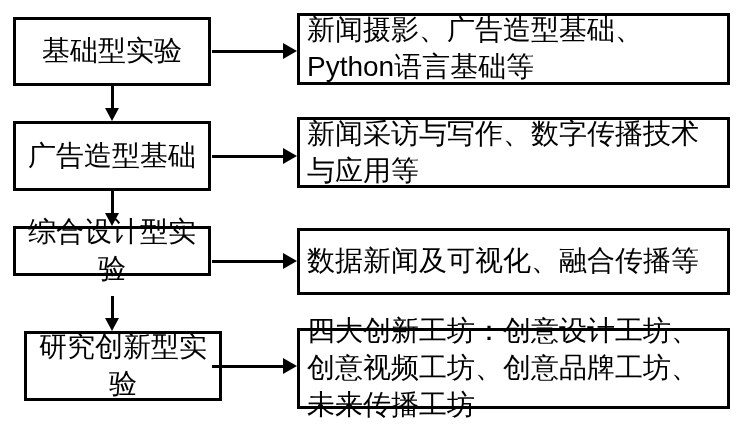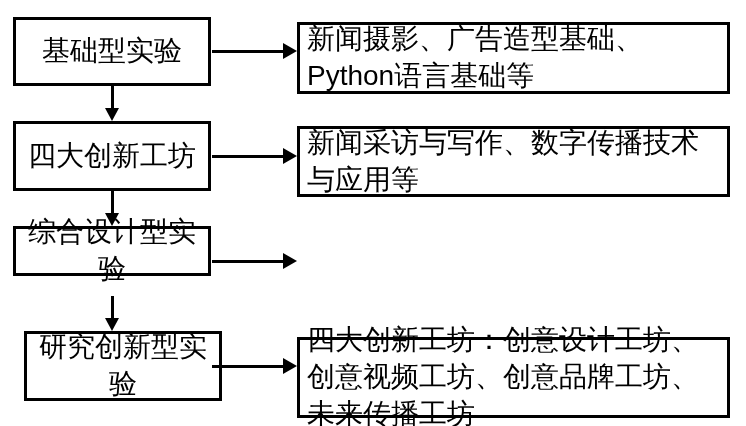--- a/index.html
+++ b/index.html
@@ -29,21 +29,20 @@
     left: 13px;
     width: 198px;
     justify-content: center;
     text-align: center;
   }
   .detail {
     left: 297px;
     width: 433px;
     padding: 2px 8px 2px 7px;
     text-align: left;
-    margin-top: 9px;
   }
   .s1 { top: 17px;  height: 69px; }
   .s2 { top: 121px; height: 70px; }
   .s3 { top: 226px; height: 50px; }
   .s4 { top: 331px; height: 70px; margin-left: 11px; }
   .d1 { top: 13px;  height: 72px; }
   .d2 { top: 117px; height: 71px; }
   .d3 { top: 228px; height: 67px; }
   .d4 { top: 328px; height: 81px; justify-content: flex-end; }
 
@@ -120,41 +119,44 @@
   </div>
   <div class="box detail d1">
     <span>新闻摄影、广告造型基础、Python语言基础等</span>
   </div>
   <div class="varrow v1">
     <div class="stem"></div>
     <div class="head"></div>
   </div>
 
   <div class="box stage s2">
-    <span>四大创新工坊</span>
+    <span>广告造型基础</span>
   </div>
   <div class="harrow h2">
     <div class="line"></div>
     <div class="head"></div>
   </div>
   <div class="box detail d2">
     <span>新闻采访与写作、数字传播技术与应用等</span>
   </div>
   <div class="varrow v2">
     <div class="stem"></div>
     <div class="head"></div>
   </div>
 
   <div class="box stage s3">
     <span>综合设计型实验</span>
   </div>
   <div class="harrow h3">
     <div class="line"></div>
     <div class="head"></div>
   </div>
+  <div class="box detail d3">
+    <span>数据新闻及可视化、融合传播等</span>
+  </div>
   <div class="varrow v3">
     <div class="stem"></div>
     <div class="head"></div>
   </div>
 
   <div class="box stage s4">
     <span>研究创新型实验</span>
   </div>
   <div class="harrow h4">
     <div class="line"></div>

